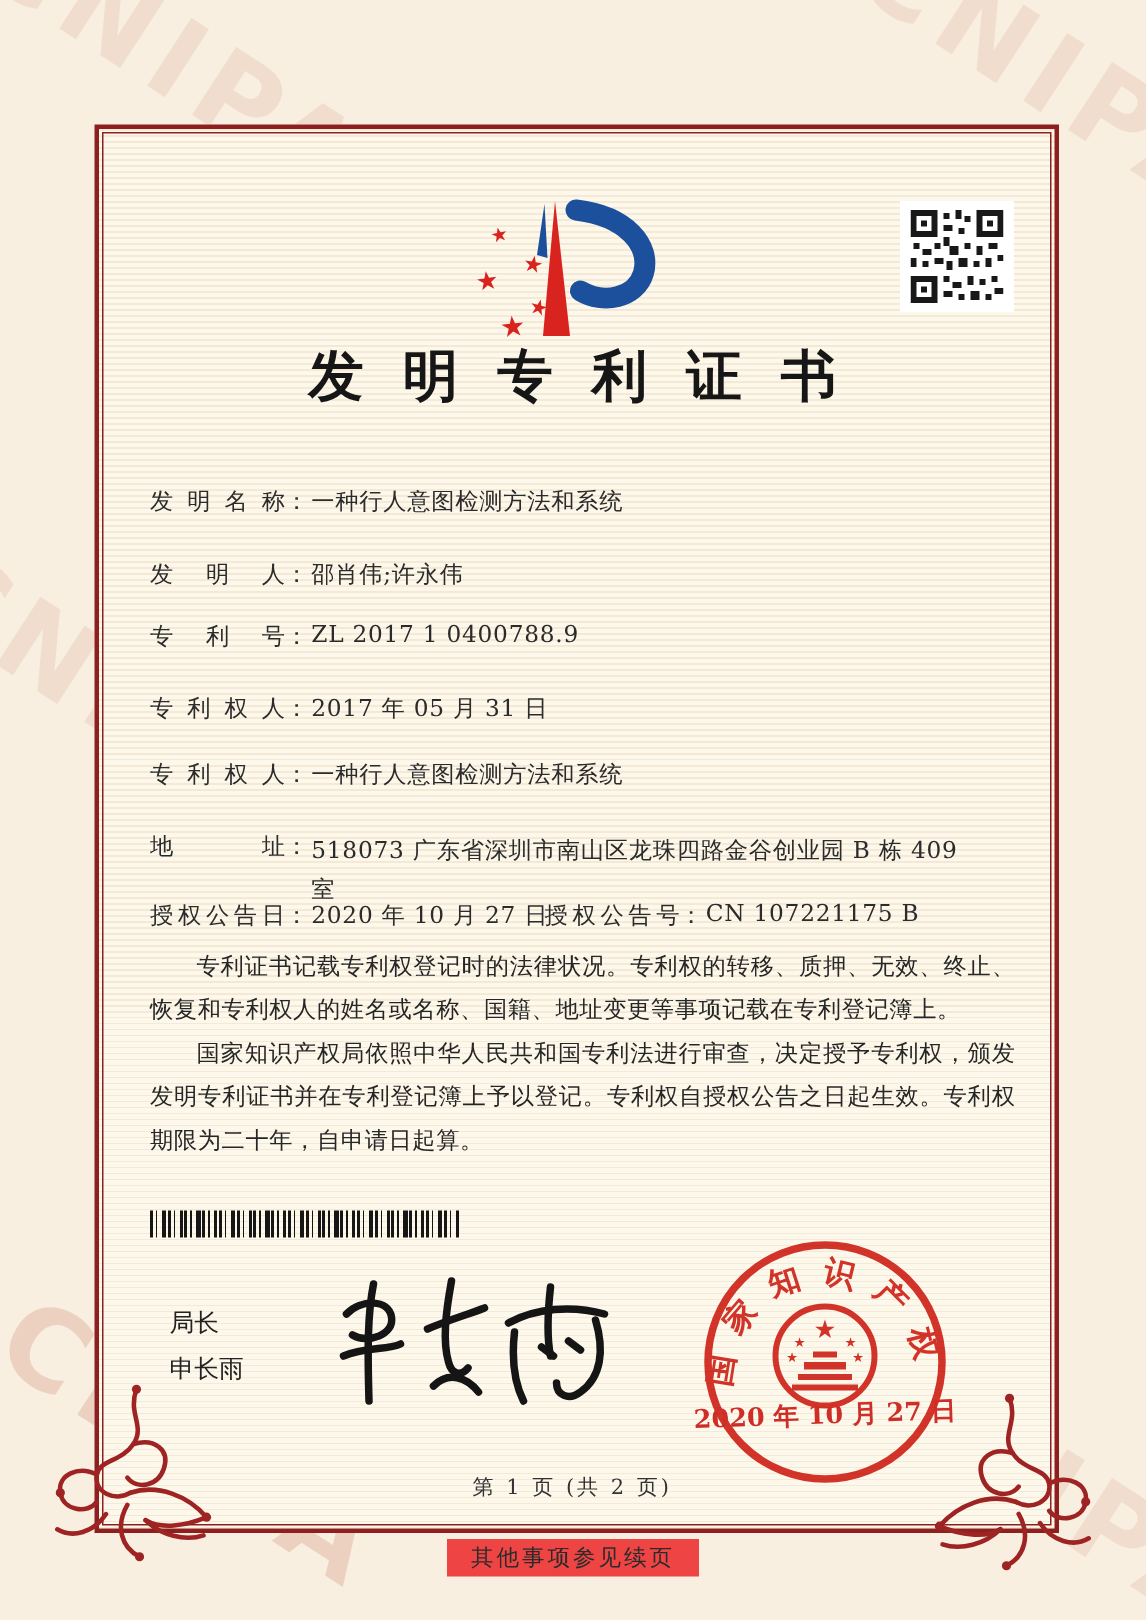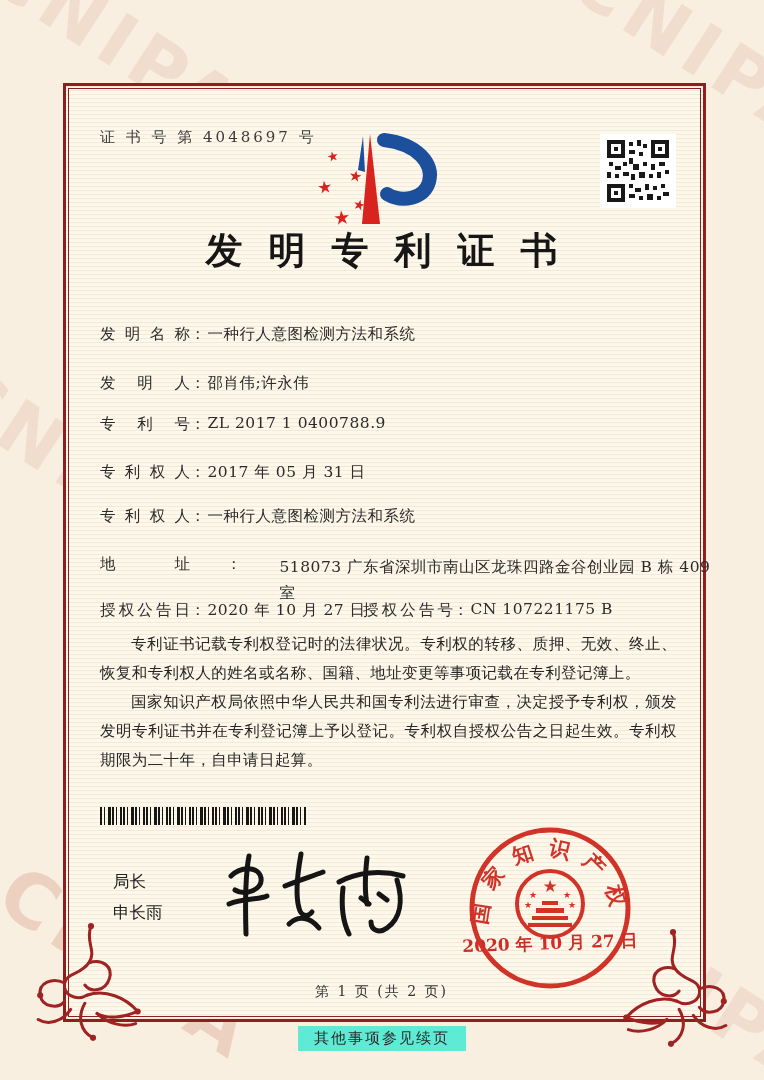--- a/index.html
+++ b/index.html
@@ -33,21 +33,21 @@
 
   .title{position:absolute;left:63px;top:226px;width:637px;text-align:center;
          font-size:37px;font-weight:700;color:#161616;letter-spacing:26px;text-indent:26px;}
 
   .row{position:absolute;display:flex;align-items:flex-start;font-size:15.5px;color:#2b2b2b;}
   .flabel{display:inline-block;width:90px;text-align-last:justify;flex:none;}
   .fcolon{flex:none;margin-right:2px;}
   .fvalue{letter-spacing:0.5px;}
   .r1{left:100px;top:324px;} .r2{left:100px;top:373px;} .r3{left:100px;top:414px;}
   .r4{left:100px;top:462px;} .r5{left:100px;top:506px;}
-  .r6{left:100px;top:554px;gap:36px;} .r6 .fvalue{width:452px;line-height:26px;}
+  .r6{left:100px;top:554px;} .r6 .fvalue{width:452px;line-height:26px;}
   .r7{left:100px;top:600px;} .r8{left:363px;top:600px;}
 
   .body-text{position:absolute;left:100px;top:630px;width:577px;font-size:15.5px;
              line-height:29px;color:#262626;text-align:justify;letter-spacing:0.4px;}
   .body-text p{margin:0;text-indent:2em;}
 
   .barcode{position:absolute;left:100px;top:807px;width:206px;height:18px;
     background:repeating-linear-gradient(90deg,
       #161616 0 2px, transparent 2px 4px,
       #161616 4px 5px, transparent 5px 8px,
@@ -62,21 +62,21 @@
   .seal{position:absolute;left:462px;top:820px;width:176px;height:176px;
         mix-blend-mode:multiply;opacity:0.93;}
   .seal-date{position:absolute;left:0;top:112px;width:176px;text-align:center;
              font-size:17px;font-weight:bold;color:#cf201a;letter-spacing:0px;
              transform:rotate(-2deg);white-space:nowrap;}
 
   .page-info{position:absolute;left:63px;top:983px;width:637px;text-align:center;
              font-size:14px;color:#333;letter-spacing:2px;}
 
   .note-wrap{position:absolute;left:0;top:1026px;width:764px;text-align:center;}
-  .note{display:inline-block;background:#5eead4;padding:3px 16px;font-size:15px;
+  .note{display:inline-block;background:#ef4444;padding:3px 16px;font-size:15px;
         color:#2b2b2b;letter-spacing:2px;}
 
   .ornament{position:absolute;width:132px;height:122px;z-index:3;}
   .orn-left{left:26px;top:922px;}
   .orn-right{right:26px;left:auto;top:928px;transform:scaleX(-1);}
 </style>
 </head>
 <body>
 
 <div class="page">
@@ -119,21 +119,20 @@
       <path d="M70,90 C80,100 96,104 108,100"></path>
     </g>
     <g fill="#9e2424">
       <circle cx="64" cy="4" r="3"></circle>
         <circle cx="14" cy="72" r="3"></circle>
       <circle cx="66" cy="114" r="3"></circle>
         <circle cx="110" cy="88" r="3"></circle>
     </g>
   </svg>
 
-  <div class="certno">证 书 号 第 4048697 号</div>
 
   <svg class="logo" viewBox="0 0 160 100">
     <text x="30" y="34" font-size="13" fill="#d8231e" transform="rotate(-12 30 34)">★</text>
     <text x="50" y="52" font-size="15" fill="#d8231e" transform="rotate(10 50 52)">★</text>
     <text x="20" y="66" font-size="17" fill="#d8231e" transform="rotate(-8 20 66)">★</text>
     <text x="54" y="80" font-size="14" fill="#d8231e" transform="rotate(14 54 80)">★</text>
     <text x="36" y="97" font-size="19" fill="#d8231e" transform="rotate(-6 36 97)">★</text>
     <polygon points="60,42 65,8 67,44" fill="#1c4f9c"></polygon>
     <polygon points="64,96 72,6 82,96" fill="#d8231e"></polygon>
     <path d="M86,12 C120,16 136,36 131,54 C126,71 104,75 89,66" fill="none" stroke="#1c4f9c" stroke-width="14" stroke-linecap="round"></path>

